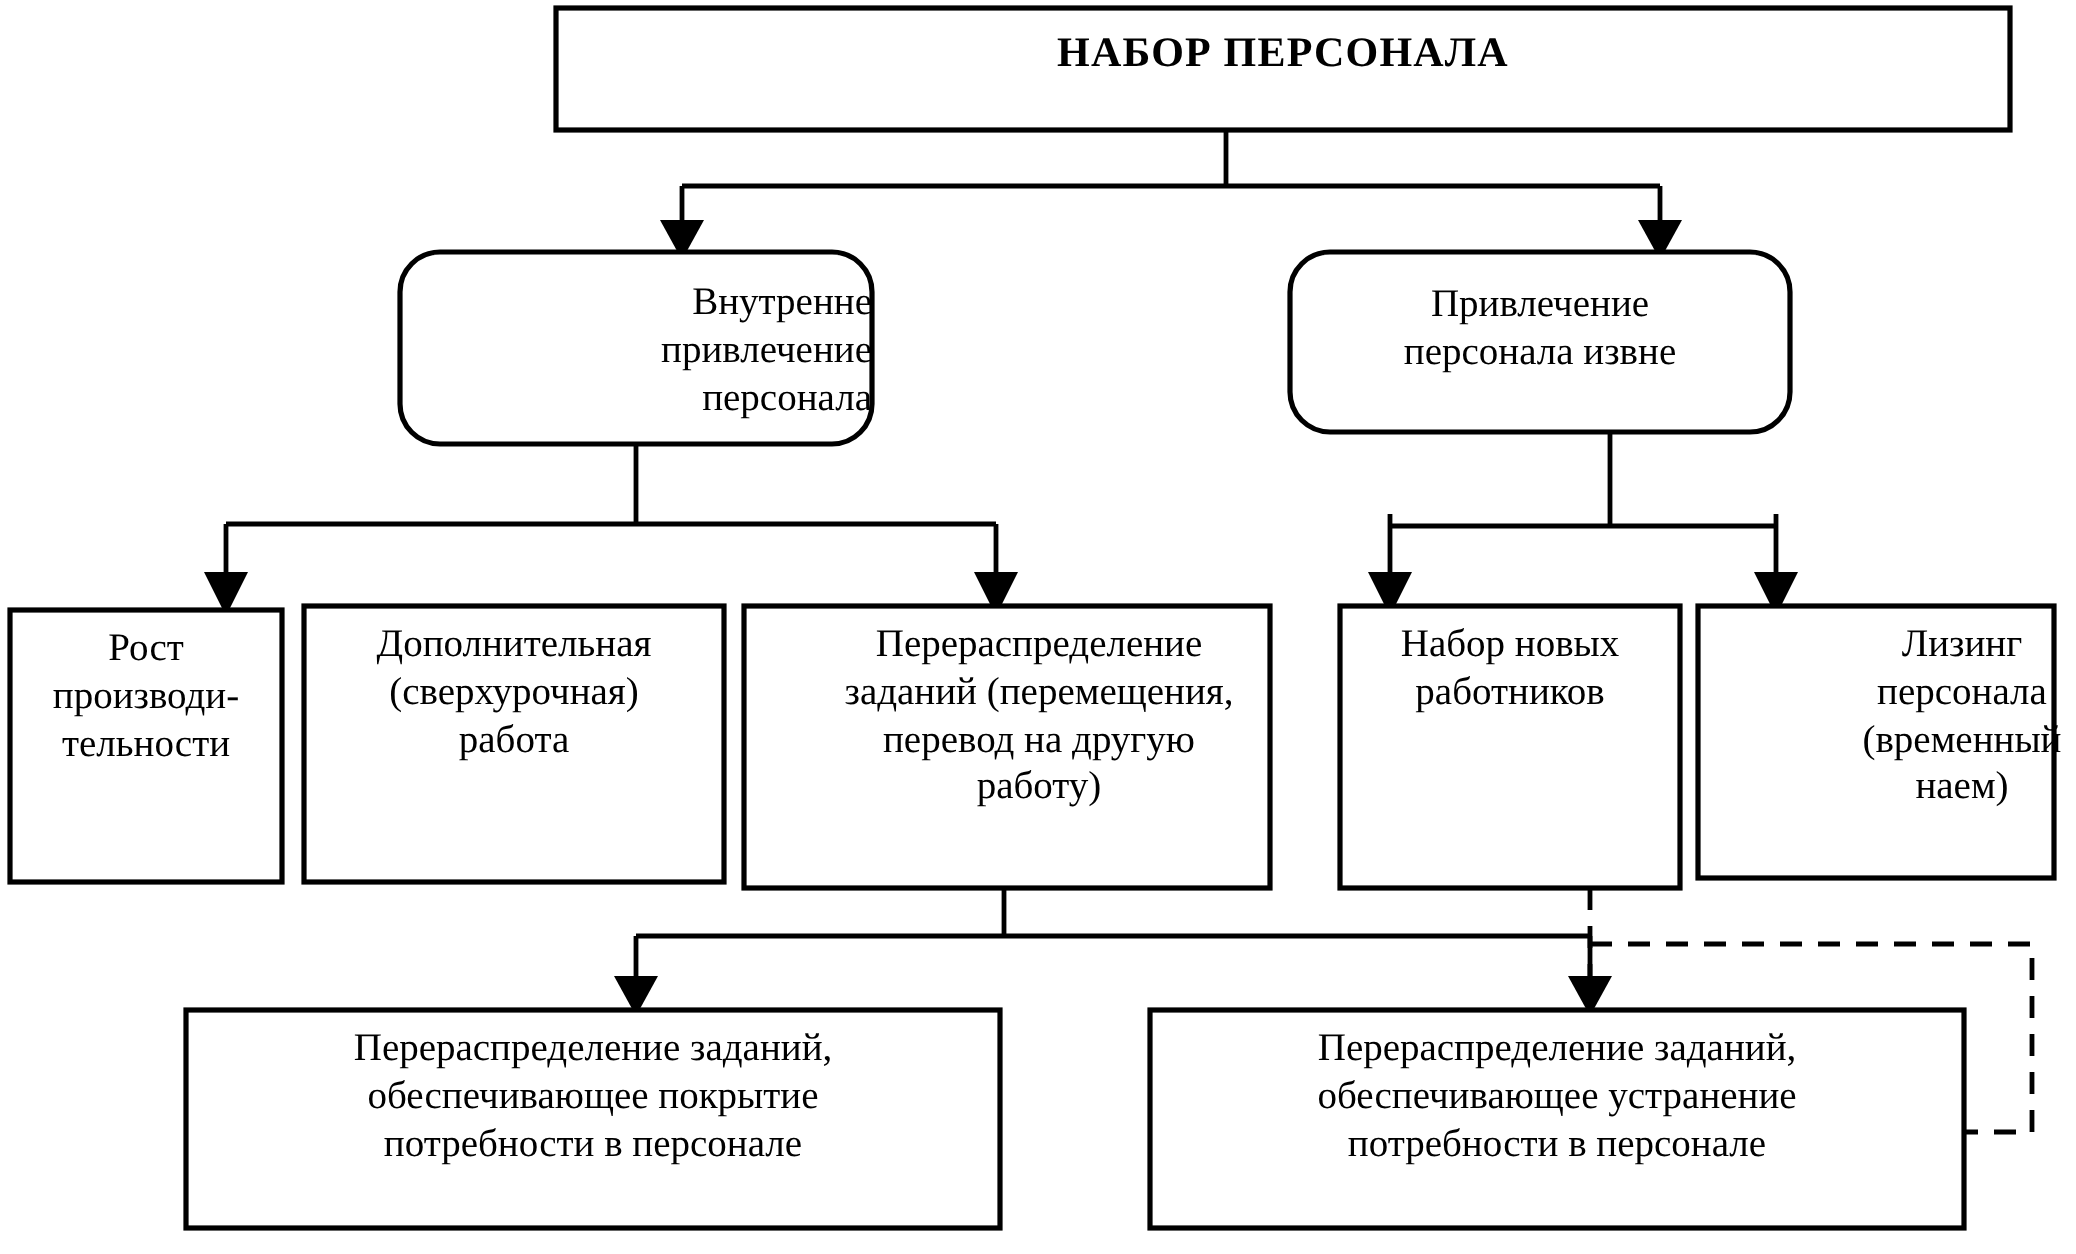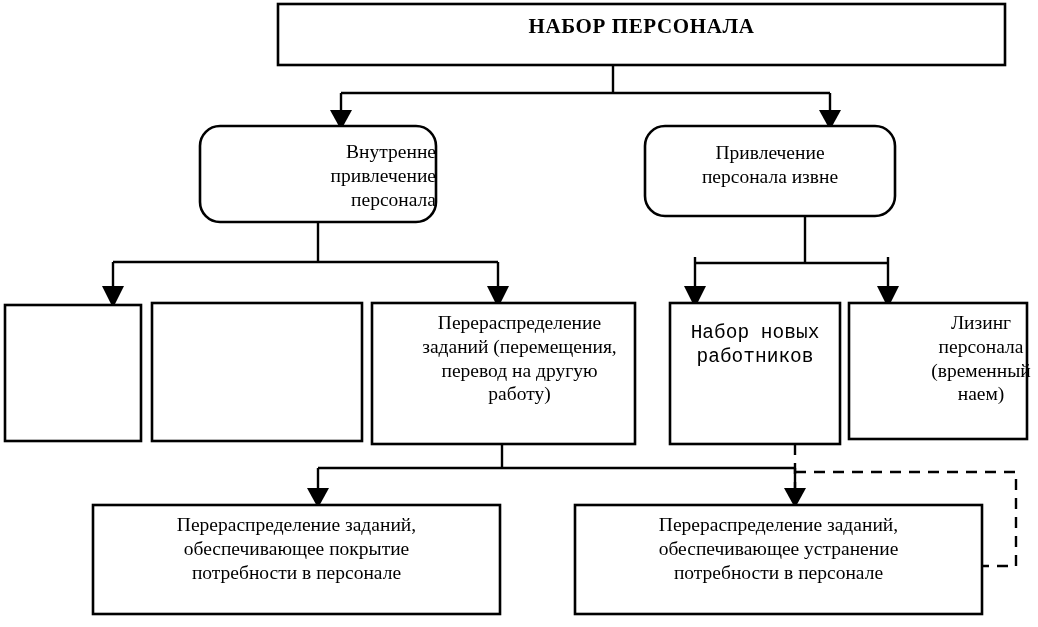--- a/index.html
+++ b/index.html
@@ -149,30 +149,40 @@
     <span>Внутренне
 привлечение
 персонала</span>
   </div>
 
   <div class="node-label" style="left:645px; top:141px; width:250px; height:72px;">
     <span>Привлечение
 персонала извне</span>
   </div>
 
-
+  <div class="node-label" style="left:5px; top:313px; width:136px; height:120px;">
+    <span>Рост
+производи-
+тельности</span>
+  </div>
+
+  <div class="node-label" style="left:152px; top:311px; width:210px; height:124px;">
+    <span>Дополнительная
+(сверхурочная)
+работа</span>
+  </div>
 
   <div class="node-label" style="left:372px; top:311px; width:263px; height:128px;margin-left:16px;">
     <span>Перераспределение
 заданий (перемещения,
 перевод на другую
 работу)</span>
   </div>
 
-  <div class="node-label" style="left:670px; top:322px; width:170px; height:128px;font-family:Liberation Mono, monospace;">
+  <div class="node-label" style="left:670px; top:311px; width:170px; height:128px;">
     <span>Набор новых
 работников</span>
   </div>
 
   <div class="node-label" style="left:892px; top:311px; width:178px; height:124px;">
     <span>Лизинг
 персонала
 (временный
 наем)</span>
   </div>

